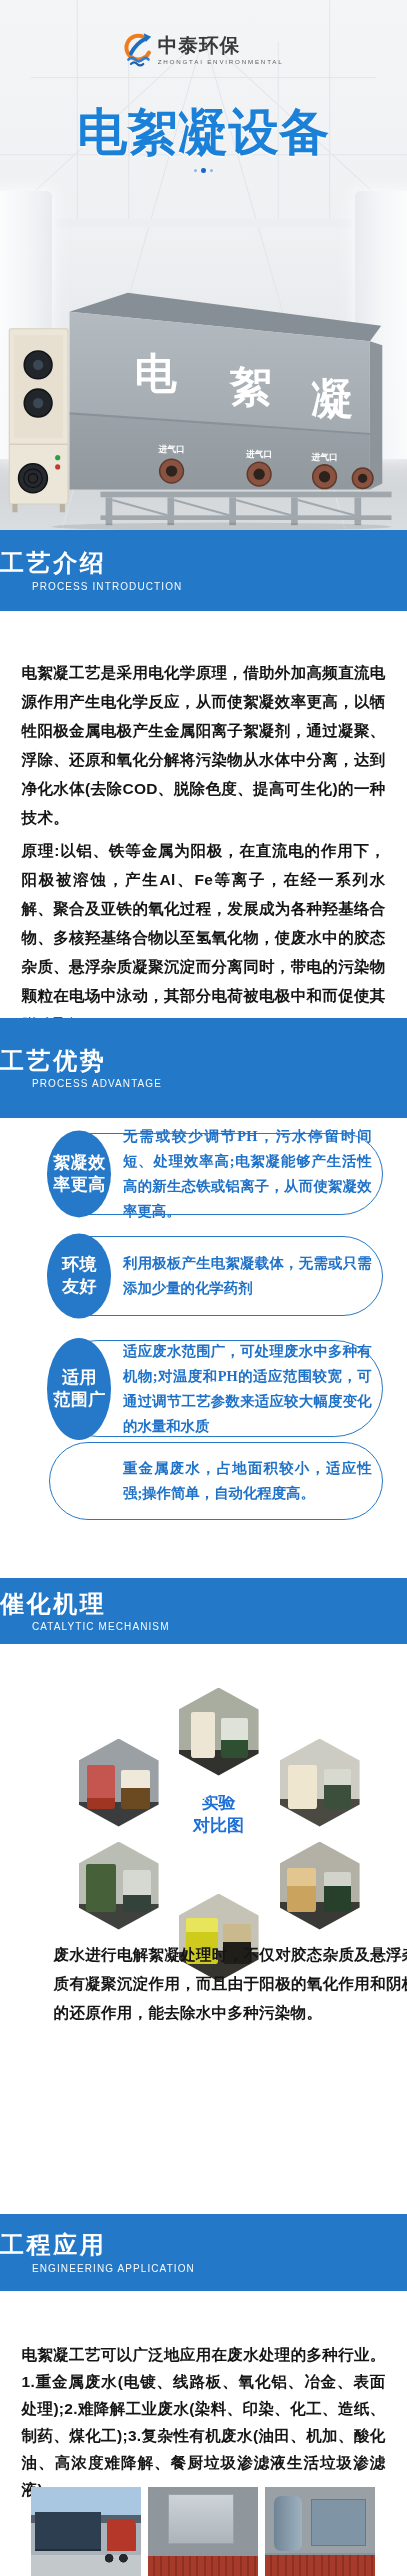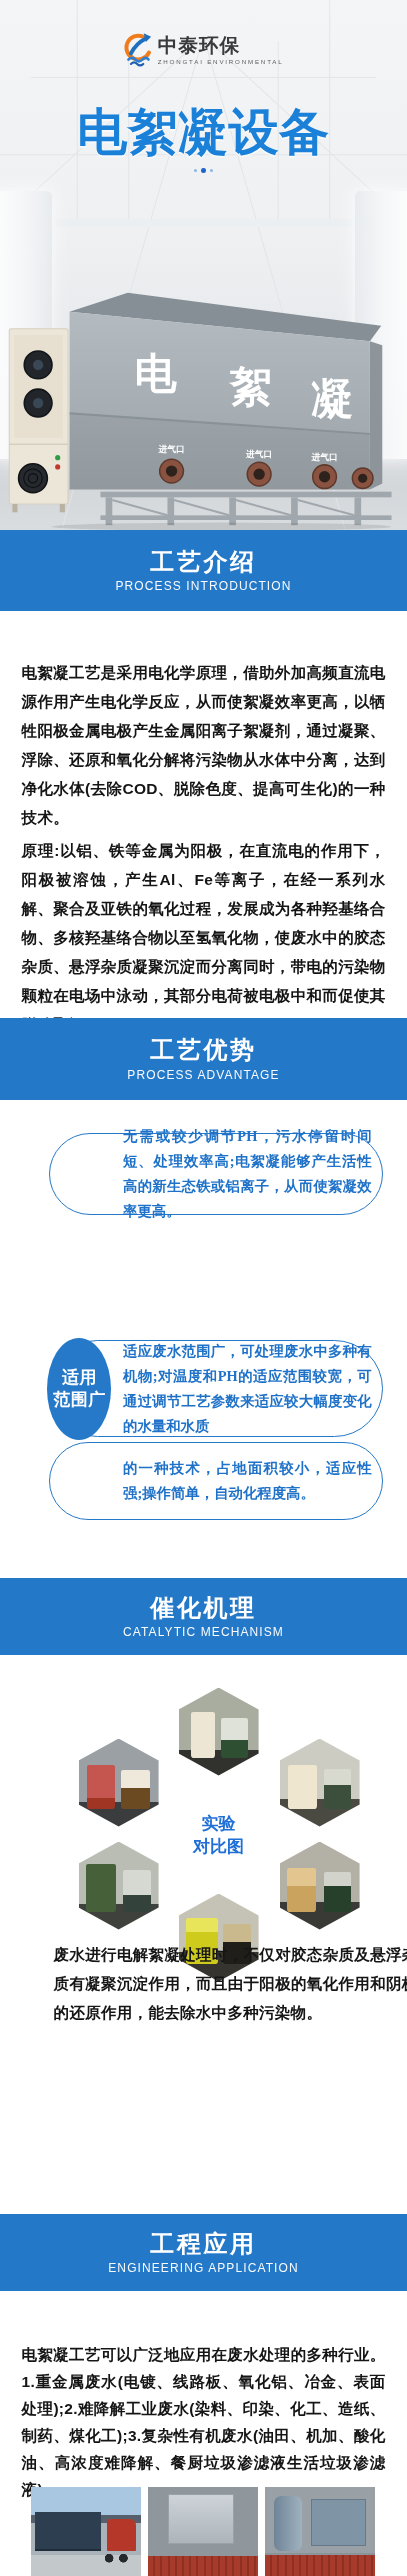--- a/index.html
+++ b/index.html
@@ -21,26 +21,26 @@
   .hero-title{position:absolute;left:0;top:102px;width:407px;text-align:center;
         font-size:50px;font-weight:900;letter-spacing:0.5px;color:#1a80d8;line-height:61px;
         text-shadow:0 1.5px 0 rgba(255,255,255,.55);}
   .dots{position:absolute;left:0;top:168px;width:407px;display:flex;justify-content:center;align-items:center;gap:4.6px;}
   .dots b{display:block;width:3.1px;height:3.1px;border-radius:50%;background:#86b8e6;}
   .dots b.mid{width:4.6px;height:4.6px;background:#1b66c9;}
   .equip-svg{position:absolute;left:0;top:273px;}
 
   
   .banner{position:absolute;left:0;width:407px;background:#2478c8;color:#ffffff;
-          display:flex;flex-direction:column;justify-content:center;align-items:center;}
+          display:flex;flex-direction:column;justify-content:center;align-items:flex-start;}
   .banner .t{font-size:24px;font-weight:800;letter-spacing:2.6px;line-height:27px;}
-  .banner .s{font-size:12px;font-weight:400;letter-spacing:1.1px;margin-top:4.6px;opacity:.97;}
+  .banner .s{font-size:10px;font-weight:400;letter-spacing:1.1px;margin-top:4.6px;opacity:.97;padding-left:32px;}
   .banner.b1{top:530px;height:81px;}
-  .banner.b2{top:1018px;height:82px;}
-  .banner.b3{top:1578px;height:77px;}
+  .banner.b2{top:1018px;height:100px;}
+  .banner.b3{top:1578px;height:66px;}
   .banner.b4{top:2214px;height:77px;}
 
   
   .para{position:absolute;left:21.6px;width:364px;font-size:15.5px;line-height:29px;
         color:#151515;font-weight:600;text-align:justify;letter-spacing:0.3px;}
   .para.p1{top:642px;}
   .para.p2{top:820px;}
   .para.p3{top:1924px;margin-left:32px;}
   .para.p4{top:2325px;line-height:27px;}
 
@@ -58,21 +58,21 @@
   .adv-text{margin-left:73px;padding-right:10.3px;font-size:14.4px;line-height:25px;
             color:#1f72c8;font-weight:600;text-align:justify;font-family:Liberation Serif, serif;}
 
   
   .hexo{position:absolute;width:88px;height:95px;background:#ffffff;
         clip-path:polygon(50% 0%,100% 25%,100% 75%,50% 100%,0% 75%,0% 25%);
         filter:drop-shadow(0 2.6px 4.1px rgba(0,0,0,.16));}
   .hexi{position:absolute;left:3.6px;top:3.6px;width:80px;height:88px;
         clip-path:polygon(50% 0%,100% 25%,100% 75%,50% 100%,0% 75%,0% 25%);overflow:hidden;}
   .hexi i{position:absolute;bottom:20%;border-radius:2.1px 2.1px 3.1px 3.1px;}
-  .hex-c{display:flex;flex-direction:column;justify-content:center;align-items:center;
+  .hex-c{display:flex;flex-direction:column;align-items:center;
          color:#1f6fd6;font-size:17px;font-weight:800;line-height:23px;background:#ffffff;}
   .hx1{left:175px;top:1684px;} .hx2{left:75px;top:1735px;} .hx3{left:276px;top:1735px;}
   .hx4{left:175px;top:1787px;} .hx5{left:75px;top:1838px;} .hx6{left:276px;top:1838px;}
   .hx7{left:175px;top:1890px;}
   .bk1{background:linear-gradient(180deg,#a8ad9f 0 70%,#31312d 70%);}
   .bk1 i:nth-child(1){left:15%;width:30%;height:52%;background:#eee6d4;}
   .bk1 i:nth-child(2){right:13%;width:34%;height:46%;background:linear-gradient(180deg,#dfe2d8 0 55%,#2f4f33 55%);}
   .bk2{background:linear-gradient(180deg,#9aa0a4 0 72%,#3a3c3e 72%);}
   .bk2 i:nth-child(1){left:11%;width:34%;height:50%;background:linear-gradient(180deg,#c4554f 0 75%,#a03524 75%);}
   .bk2 i:nth-child(2){right:11%;width:36%;height:44%;background:linear-gradient(180deg,#efe9dc 0 45%,#6b4a22 45%);}
@@ -241,31 +241,42 @@
 
   <p class="para p1">电絮凝工艺是采用电化学原理，借助外加高频直流电源作用产生电化学反应，从而使絮凝效率更高，以牺牲阳极金属电极产生金属阳离子絮凝剂，通过凝聚、浮除、还原和氧化分解将污染物从水体中分离，达到净化水体(去除COD、脱除色度、提高可生化)的一种技术。</p>
   <p class="para p2">原理:以铝、铁等金属为阳极，在直流电的作用下，阳极被溶蚀，产生Al、Fe等离子，在经一系列水解、聚合及亚铁的氧化过程，发展成为各种羟基络合物、多核羟基络合物以至氢氧化物，使废水中的胶态杂质、悬浮杂质凝聚沉淀而分离同时，带电的污染物颗粒在电场中泳动，其部分电荷被电极中和而促使其脱稳聚沉。</p>
 
   <div class="banner b2">
     <div class="t">工艺优势</div>
     <div class="s">PROCESS ADVANTAGE</div>
   </div>
 
   <div class="adv-card c1">
+    <div class="adv-badge">
+      <span>絮凝效</span>
+      <span>率更高</span>
+    </div>
     <div class="adv-text">无需或较少调节PH，污水停留时间短、处理效率高;电絮凝能够产生活性高的新生态铁或铝离子，从而使絮凝效率更高。</div>
+  </div>
+  <div class="adv-card c2">
+    <div class="adv-badge">
+      <span>环境</span>
+      <span>友好</span>
+    </div>
+    <div class="adv-text">利用极板产生电絮凝载体，无需或只需添加少量的化学药剂</div>
   </div>
   <div class="adv-card c3">
     <div class="adv-badge">
       <span>适用</span>
       <span>范围广</span>
     </div>
     <div class="adv-text">适应废水范围广，可处理废水中多种有机物;对温度和PH的适应范围较宽，可通过调节工艺参数来适应较大幅度变化的水量和水质</div>
   </div>
   <div class="adv-card c4">
-    <div class="adv-text">的一种技术，占地面积较小，适应性强;操作简单，自动化程度高。</div>
+    <div class="adv-text">重金属废水，占地面积较小，适应性强;操作简单，自动化程度高。</div>
   </div>
 
   <div class="banner b3">
     <div class="t">催化机理</div>
     <div class="s">CATALYTIC MECHANISM</div>
   </div>
 
   <div class="hexo hx1">
       <div class="hexi bk1">
         <i></i>

